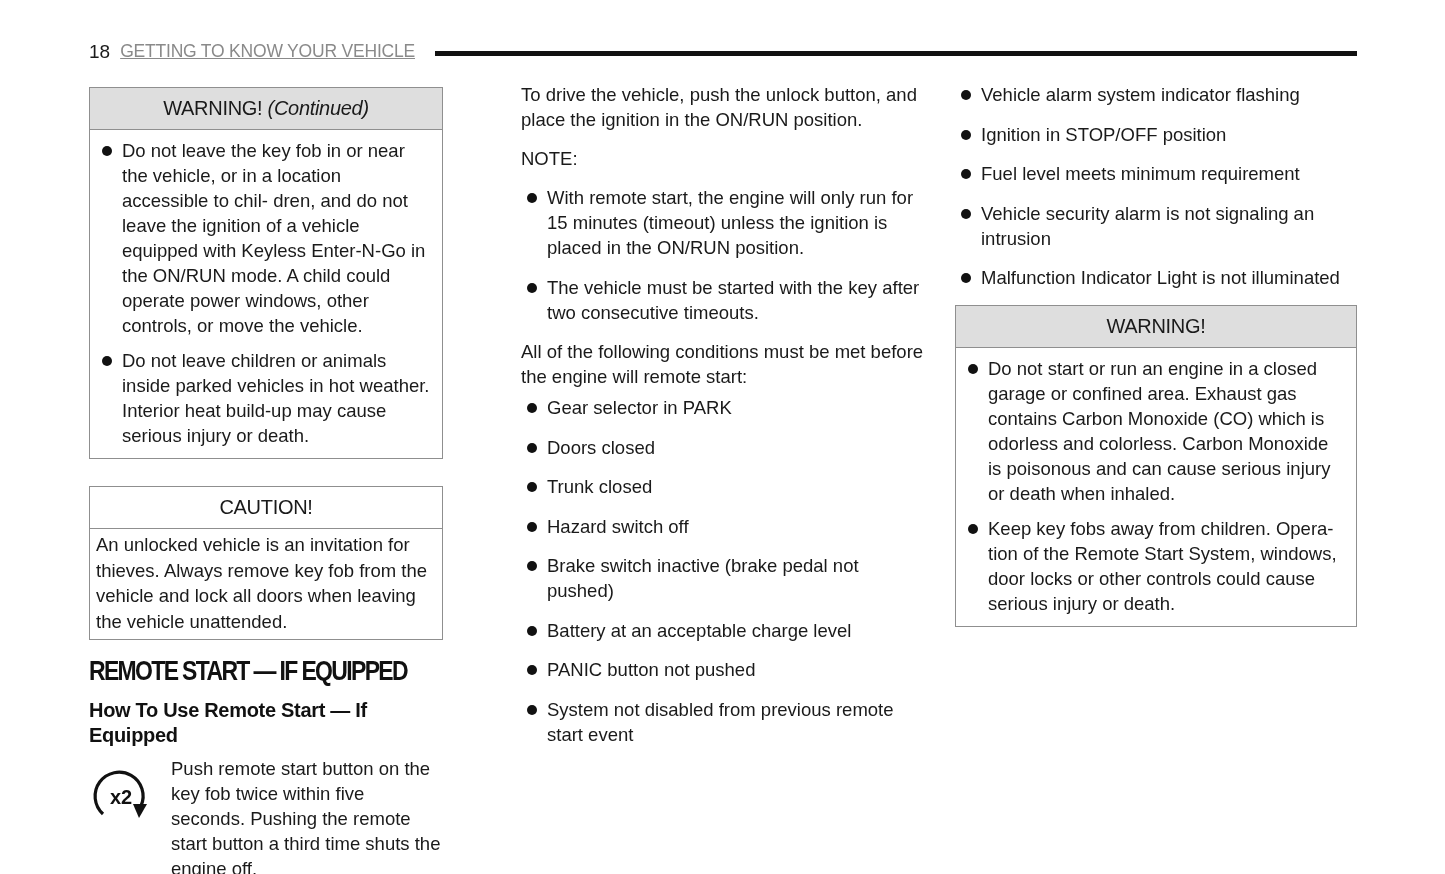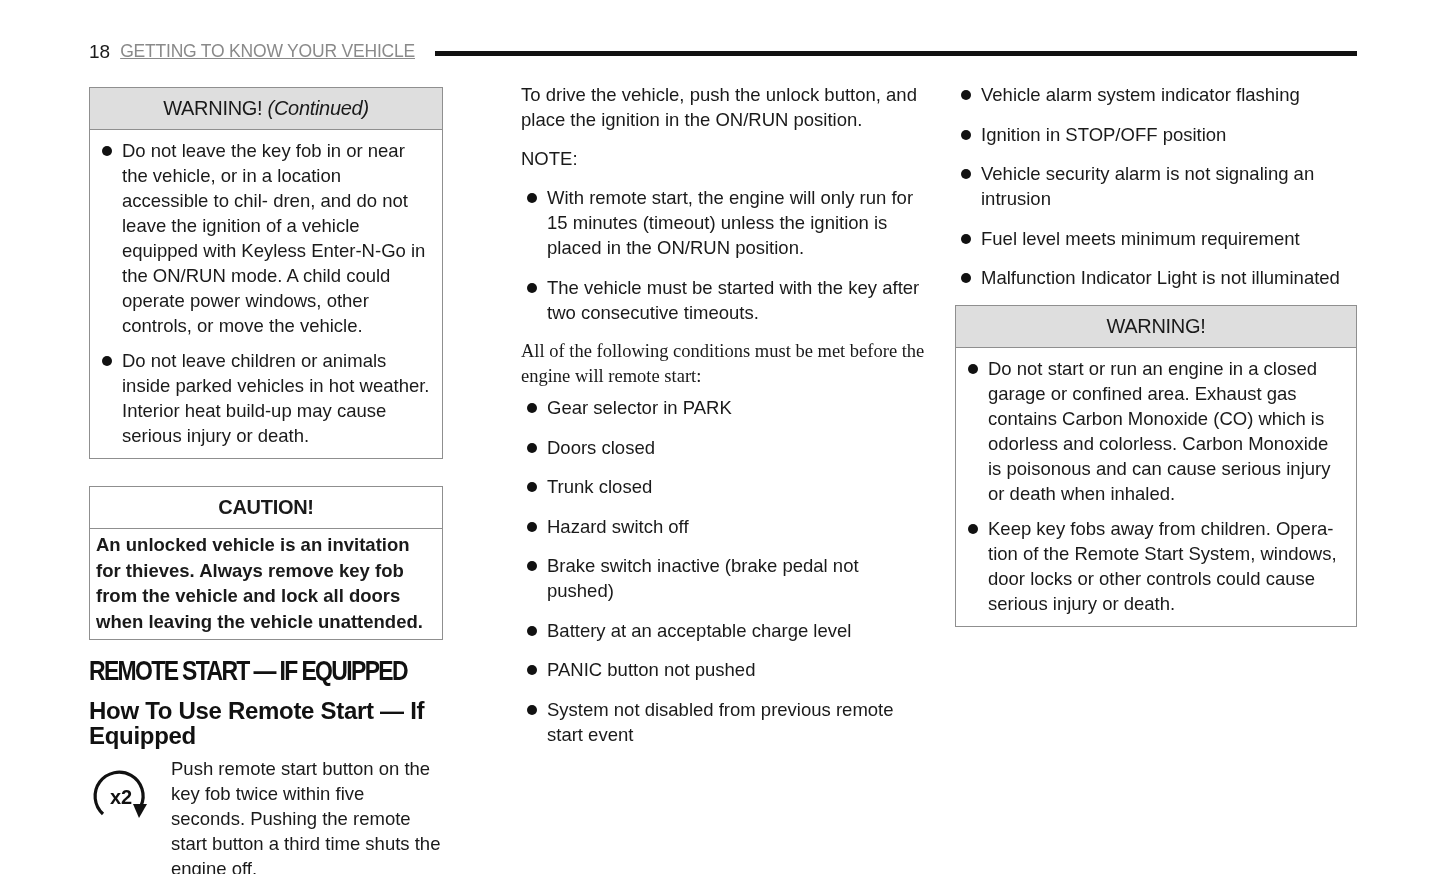--- a/index.html
+++ b/index.html
@@ -96,21 +96,21 @@
       font-size: 28px;
       line-height: 34px;
       letter-spacing: -2px;
       transform: scaleX(0.82);
       transform-origin: left center;
       white-space: nowrap;
       color: #111;
     }
     .sub-heading {
       font-weight: bold;
-      font-size: 24px;
+      font-size: 20px;
       letter-spacing: -0.3px;
       color: #111;
     }
     .icon-row {
       display: flex;
       align-items: flex-start;
     }
     .x2-icon {
       width: 64px;
       height: 60px;
@@ -144,21 +144,21 @@
           <span>Do not leave the key fob in or near the vehicle, or in a location accessible to chil- dren, and do not leave the ignition of a vehicle equipped with Keyless Enter-N-Go in the ON/RUN mode. A child could operate power windows, other controls, or move the vehicle.</span>
         </li>
         <li>
           <span class="dot"></span>
           <span>Do not leave children or animals inside parked vehicles in hot weather. Interior heat build-up may cause serious injury or death.</span>
         </li>
       </ul>
     </div>
   </div>
 
-  <div class="box" style="margin-top:27px;font-weight:bold;">
+  <div class="box" style="margin-top:27px;">
     <div class="box-head">CAUTION!</div>
     <div class="box-body" style="padding:3px 6px 5px 6px; line-height:25.5px;">
       <p class="plain-para">An unlocked vehicle is an invitation for thieves. Always remove key fob from the vehicle and lock all doors when leaving the vehicle unattended.</p>
     </div>
   </div>
 
   <div class="main-heading" style="margin-top:14px;">REMOTE START — IF EQUIPPED</div>
   <div class="sub-heading" style="margin-top:10px;">How To Use Remote Start — If Equipped</div>
 
   <div class="icon-row" style="margin-top:8px;">
@@ -171,39 +171,39 @@
   </div>
 </div>
 
 <div class="col col2">
   <p class="plain-para" style="margin-top:2px;">To drive the vehicle, push the unlock button, and place the ignition in the ON/RUN position.</p>
   <p class="plain-para note-label">NOTE:</p>
   <ul class="bullets">
     <li><span class="dot"></span><span>With remote start, the engine will only run for 15 minutes (timeout) unless the ignition is placed in the ON/RUN position.</span></li>
     <li><span class="dot"></span><span>The vehicle must be started with the key after two consecutive timeouts.</span></li>
   </ul>
-  <p class="plain-para" style="margin-top:0;margin-bottom:6px;font-family:Liberation Serif, serif;">All of the following conditions must be met before the engine will remote start:</p>
+  <p class="plain-para" style="margin-top:0;margin-bottom:6px;">All of the following conditions must be met before the engine will remote start:</p>
   <ul class="bullets">
     <li><span class="dot"></span><span>Gear selector in PARK</span></li>
     <li><span class="dot"></span><span>Doors closed</span></li>
     <li><span class="dot"></span><span>Trunk closed</span></li>
     <li><span class="dot"></span><span>Hazard switch off</span></li>
     <li><span class="dot"></span><span>Brake switch inactive (brake pedal not pushed)</span></li>
     <li><span class="dot"></span><span>Battery at an acceptable charge level</span></li>
     <li><span class="dot"></span><span>PANIC button not pushed</span></li>
     <li><span class="dot"></span><span>System not disabled from previous remote start event</span></li>
   </ul>
 </div>
 
 <div class="col col3">
   <ul class="bullets top-list" style="margin-top:2px;">
     <li><span class="dot"></span><span>Vehicle alarm system indicator flashing</span></li>
     <li><span class="dot"></span><span>Ignition in STOP/OFF position</span></li>
+    <li><span class="dot"></span><span>Fuel level meets minimum requirement</span></li>
     <li><span class="dot"></span><span>Vehicle security alarm is not signaling an intrusion</span></li>
-    <li><span class="dot"></span><span>Fuel level meets minimum requirement</span></li>
     <li><span class="dot"></span><span>Malfunction Indicator Light is not illuminated</span></li>
   </ul>
 
   <div class="box" style="margin-top:4px;">
     <div class="box-head gray">WARNING!</div>
     <div class="box-body">
       <ul class="bullets">
         <li><span class="dot"></span><span>Do not start or run an engine in a closed garage or confined area. Exhaust gas contains Carbon Monoxide (CO) which is odorless and colorless. Carbon Monoxide is poisonous and can cause serious injury or death when inhaled.</span></li>
         <li><span class="dot"></span><span>Keep key fobs away from children. Opera- tion of the Remote Start System, windows, door locks or other controls could cause serious injury or death.</span></li>
       </ul>

